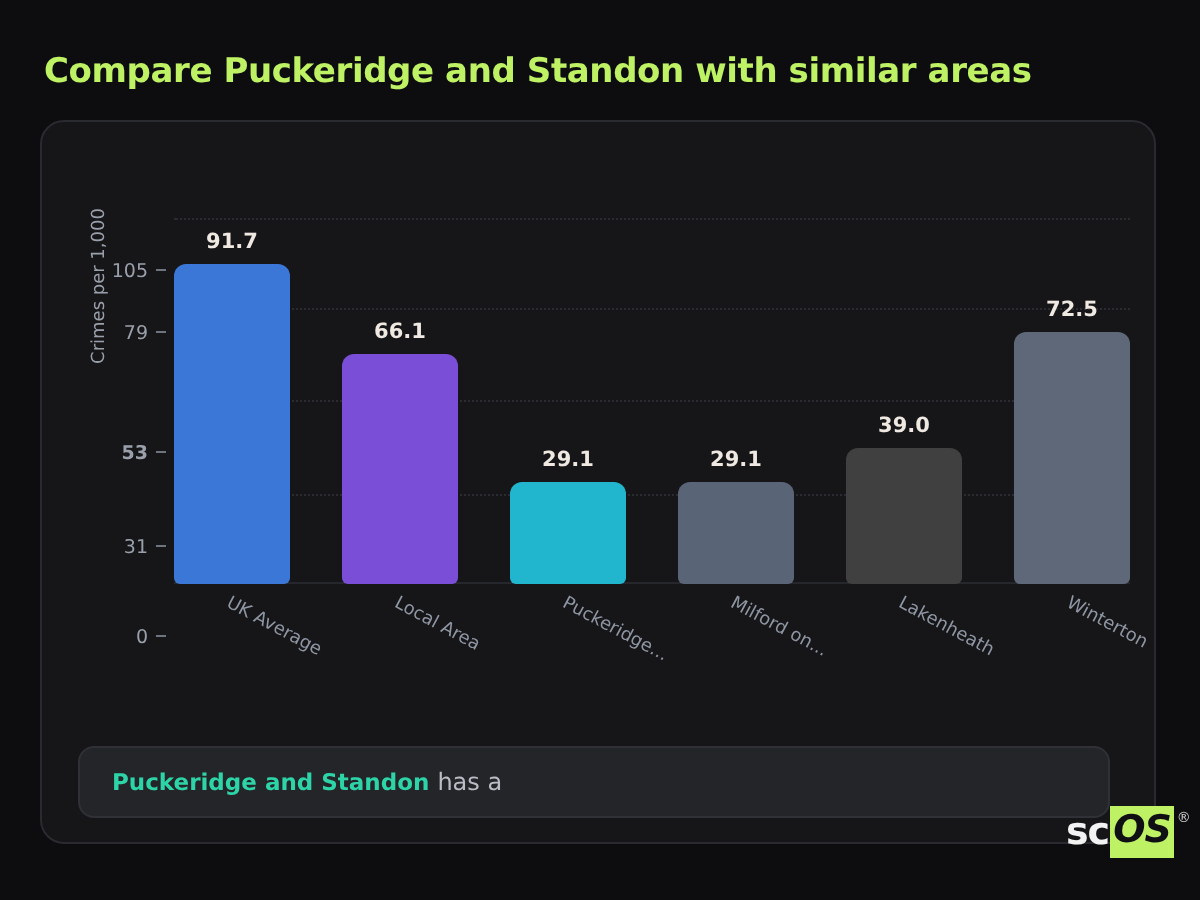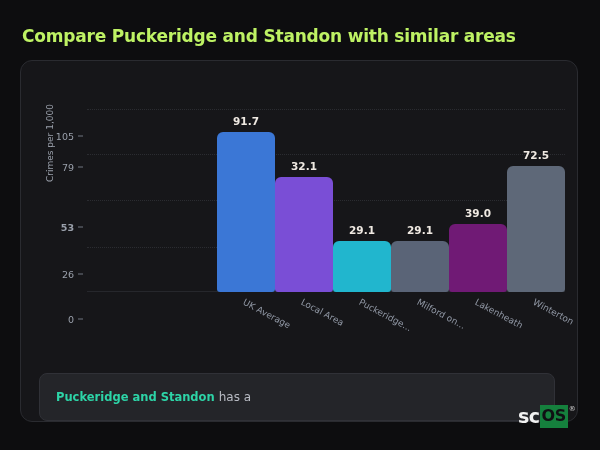--- a/index.html
+++ b/index.html
@@ -106,21 +106,21 @@
     position: relative;
     top: -1px;
   }
 
   
   .bars {
     position: absolute;
     left: 0; right: 0; top: 0; bottom: 0;
     display: flex;
     align-items: flex-end;
-    justify-content: flex-end;
+    justify-content: space-between;
   }
   .bar-slot {
     position: relative;
     width: 58px;
     height: 100%;
     display: flex;
     align-items: flex-end;
     justify-content: center;
   }
   .bar {
@@ -148,21 +148,21 @@
     transform-origin: left top;
     transform: rotate(28deg);
   }
 
   
   .footer-banner {
     position: absolute;
     left: 18px;
     top: 312px;
     width: 516px;
-    height: 48px;
+    height: 36px;
     background: #242529;
     border: 1px solid #303137;
     border-radius: 8px;
     box-sizing: border-box;
     display: flex;
     align-items: center;
     padding-left: 16px;
   }
   .fb-area {
     font-size: 11.5px;
@@ -188,29 +188,31 @@
     display: flex;
     align-items: center;
     height: 24px;
   }
   .logo-sc {
     font-size: 19px;
     font-weight: bold;
     color: #f2f2f2;
     letter-spacing: -0.5px;
     line-height: 1;
+    margin-left: 15px;
   }
   .logo-os {
-    font-size: 16px;
+    font-size: 19px;
     font-weight: bold;
     color: #101014;
-    background: #15803d;
+    background: #bef264;
     letter-spacing: -0.5px;
     line-height: 1;
     padding: 3px 2px 4px 2px;
+    font-style: italic;
   }
   .logo-r {
     font-size: 7px;
     color: #cfcfcf;
     align-self: flex-start;
     margin-left: 1px;
     margin-top: 1px;
   }
 </style>
 </head>
@@ -222,56 +224,56 @@
 
   <div class="chart-wrap">
 
     <div class="y-axis-title">Crimes per 1,000</div>
 
     <div class="plot">
 
       <div id="grid-layer">
           <div class="ytick" style="top: 183px;"><span>0</span><span class="dash"></span></div>
           <div class="gridline" style="top: 137.686px;"></div>
-          <div class="ytick" style="top: 137.686px;"><span>26</span><span class="dash"></span></div>
+          <div class="ytick" style="top: 137.686px;"><span>31</span><span class="dash"></span></div>
           <div class="gridline" style="top: 90.6286px;"></div>
           <div class="ytick" style="top: 90.6286px; font-weight: bold;"><span>53</span><span class="dash"></span></div>
           <div class="gridline" style="top: 45.3143px;"></div>
           <div class="ytick" style="top: 31px;"><span>79</span><span class="dash"></span></div>
           <div class="gridline" style="top: 0px;"></div>
           <div class="ytick" style="top: 0px;"><span>105</span><span class="dash"></span></div>
         </div>
       <div class="baseline"></div>
       <div class="bars" id="bars-layer">
           <div class="bar-slot">
             <div class="bar" style="height: 159.82px; background: rgb(59, 119, 214);">
               <div class="bar-value">91.7</div>
               <div class="bar-cat">UK Average</div>
             </div>
           </div>
           <div class="bar-slot">
             <div class="bar" style="height: 115.203px; background: rgb(122, 78, 214);">
-              <div class="bar-value">32.1</div>
+              <div class="bar-value">66.1</div>
               <div class="bar-cat">Local Area</div>
             </div>
           </div>
           <div class="bar-slot">
             <div class="bar" style="height: 50.7171px; background: rgb(33, 182, 206);">
               <div class="bar-value">29.1</div>
               <div class="bar-cat">Puckeridge...</div>
             </div>
           </div>
           <div class="bar-slot">
             <div class="bar" style="height: 50.7171px; background: rgb(90, 100, 119);">
               <div class="bar-value">29.1</div>
               <div class="bar-cat">Milford on...</div>
             </div>
           </div>
           <div class="bar-slot">
-            <div class="bar" style="height: 67.9714px; background: #701a75;">
+            <div class="bar" style="height: 67.9714px; background: #404040;">
               <div class="bar-value">39.0</div>
               <div class="bar-cat">Lakenheath</div>
             </div>
           </div>
           <div class="bar-slot">
             <div class="bar" style="height: 126.357px; background: rgb(94, 104, 120);">
               <div class="bar-value">72.5</div>
               <div class="bar-cat">Winterton</div>
             </div>
           </div>

